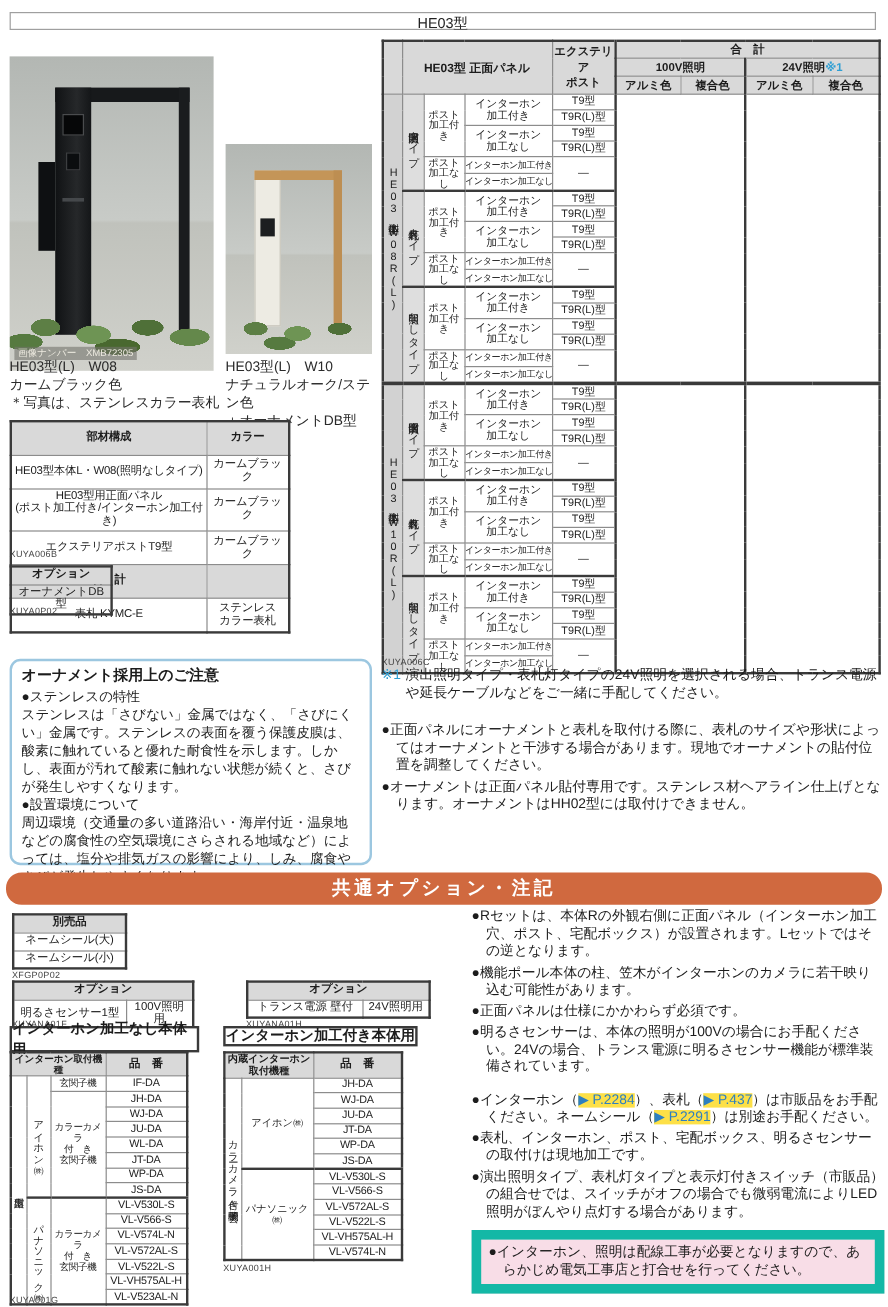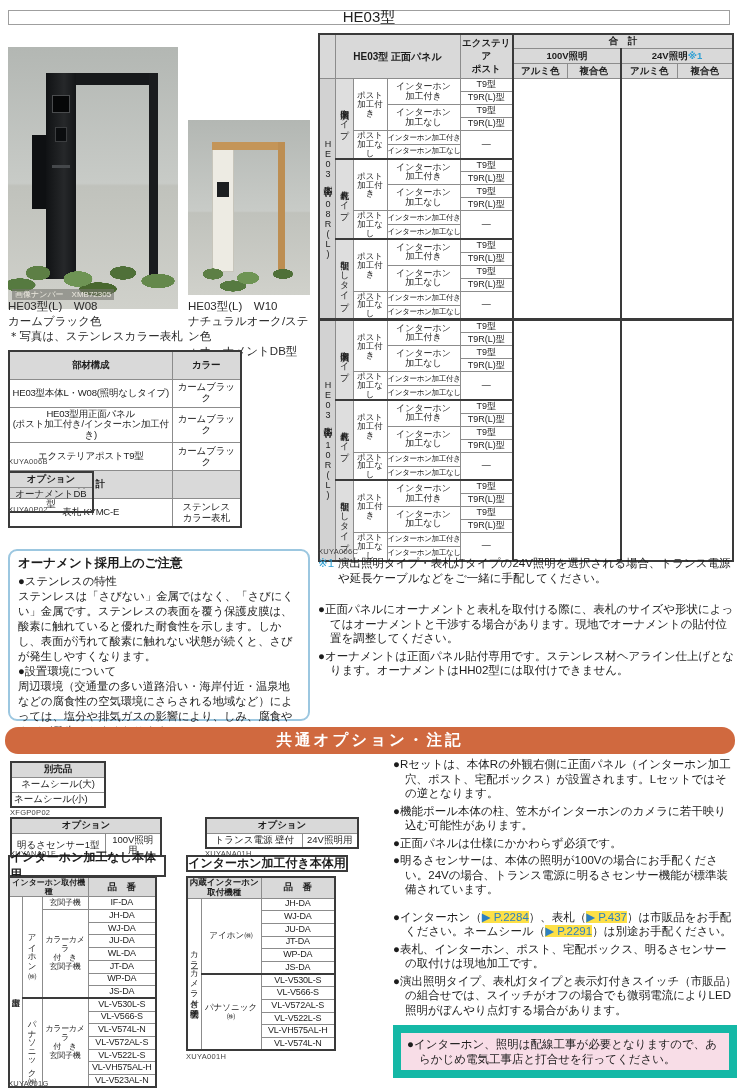--- a/index.html
+++ b/index.html
@@ -8,21 +8,21 @@
   .abs{position:absolute}
   table{border-collapse:collapse;table-layout:fixed}
   .bt{border:2px solid #3a3a3a}
   .bt th,.bt td{border:1px solid #8c8c8c;overflow:hidden}
   .hd{background:#d9d9d9;font-weight:bold;text-align:center}
   .pre{white-space:pre-line}
   .vtext{writing-mode:vertical-rl;text-orientation:upright;letter-spacing:1px;text-align:center}
   .code{font-size:7.5px;color:#444;letter-spacing:.3px}
 
   
-  #topbar{left:8px;top:10px;width:722px;height:15px;border:1px solid #9f9f9f;display:flex;align-items:center;justify-content:center;font-size:15px;color:#222}
+  #topbar{left:8px;top:10px;width:722px;height:15px;border:1px solid #9f9f9f;display:flex;align-items:flex-start;justify-content:center;font-size:12px;color:#222}
 
   
   .photo{position:absolute;overflow:hidden;background:linear-gradient(#b3b7b3 0%,#c8cbc7 52%,#c0c2bc 53%,#d0d1cb 100%)}
   #photoL{left:8px;top:47px;width:170px;height:262px}
   #photoR{left:188px;top:120px;width:122px;height:175px}
   .ps{position:absolute}
   .imgnum{position:absolute;left:4px;bottom:9px;font-size:8px;color:#ece9df;background:rgba(115,115,108,.6);padding:0 3px;white-space:nowrap}
   .caption{position:absolute;font-size:11.5px;line-height:15px;color:#2a2a2a}
   #capL{left:8px;top:299px;width:178px}
   #capR{left:188px;top:299px;width:130px}
@@ -449,21 +449,21 @@
 <div id="besaleWrap" class="abs">
   <table class="bt minitable">
     <tbody>
         <tr>
           <th class="hd">別売品</th>
         </tr>
     <tr>
           <td style="text-align:center">ネームシール(大)</td>
         </tr>
     <tr>
-          <td style="text-align:left">ネームシール(小)</td>
+          <td style="text-align:center">ネームシール(小)</td>
         </tr>
   </tbody>
     </table>
 </div>
 <div id="besaleCode" class="abs code">XFGP0P02</div>
 
 <div id="sensorWrap" class="abs">
   <table class="bt minitable">
     <colgroup>
         <col style="width:94px">

